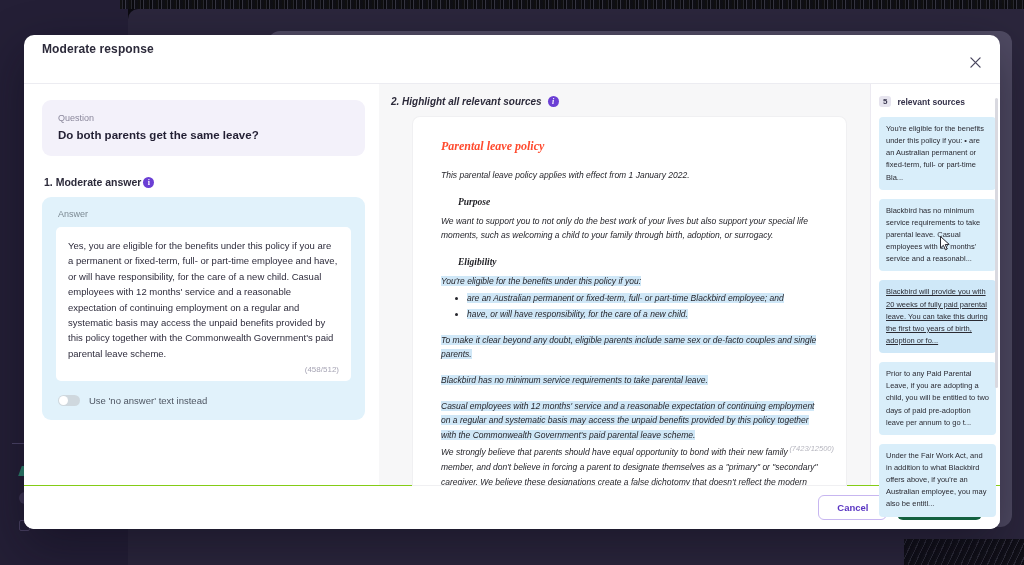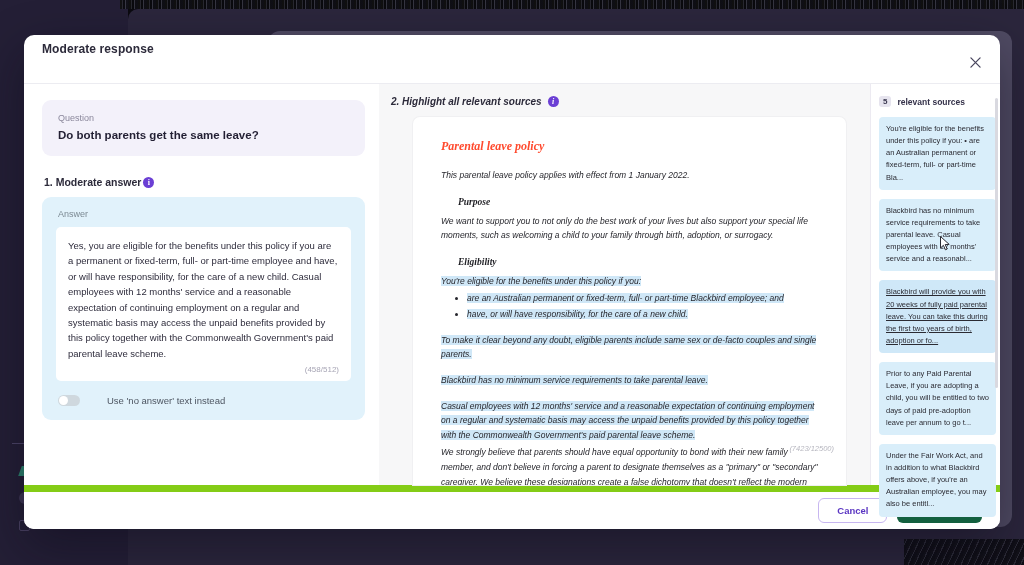--- a/index.html
+++ b/index.html
@@ -111,21 +111,21 @@
 
   #answer-card { background: #e1f2fb; border-radius: 9px; padding: 12px 14px 14px 14px; }
   #answer-label { font-size: 9px; color: #7c8a93; margin-bottom: 8px; padding-left: 2px; }
   #answer-box {
     background: #fff; border-radius: 5px; padding: 11px 12px 6px 12px; position: relative;
   }
   #answer-text { font-size: 9.5px; line-height: 1.62; color: #2e2c3c; }
   #answer-counter {
     text-align: right; font-size: 8px; color: #a7a5b5; margin-top: 4px; padding-bottom: 1px;
   }
-  #toggle-row { display: flex; align-items: center; gap: 27px; margin-top: 14px; padding-left: 2px; }
+  #toggle-row { display: flex; align-items: center; gap: 9px; margin-top: 14px; padding-left: 2px; }
   #toggle-switch {
     width: 22px; height: 11px; border-radius: 6px; background: #cfd8de;
     position: relative; flex: 0 0 22px; cursor: pointer;
   }
   #toggle-switch::after {
     content: ""; position: absolute; left: 1px; top: 1px; width: 9px; height: 9px;
     border-radius: 50%; background: #fff;
   }
   #toggle-label { font-size: 9.5px; color: #4e5662; }
 
@@ -177,21 +177,21 @@
     position: absolute; right: 2px; top: 14px; width: 3px; height: 290px;
     background: #d9d9e0; border-radius: 2px;
   }
   #cursor {
     position: absolute; left: 940px; top: 236px; width: 11px; height: 15px;
     pointer-events: none;
   }
 
   
   #modal-footer {
-    height: 44px; flex: 0 0 44px; border-top: 7px solid #84cc16;
+    height: 44px; flex: 0 0 44px; border-top: 1px solid #84cc16;
     display: flex; align-items: center; justify-content: flex-end; gap: 10px;
     padding-right: 18px; background: #fff; padding-left: 40px;
   }
   #cancel-btn {
     border: 1px solid #c7b6f0; background: #fff; color: #5a35c2;
     font-size: 9.5px; font-weight: bold; border-radius: 6px;
     padding: 6px 18px; cursor: pointer; font-family: "Liberation Sans", sans-serif;
   }
   #approve-btn {
     border: none; background: #13603f; color: #fff;

